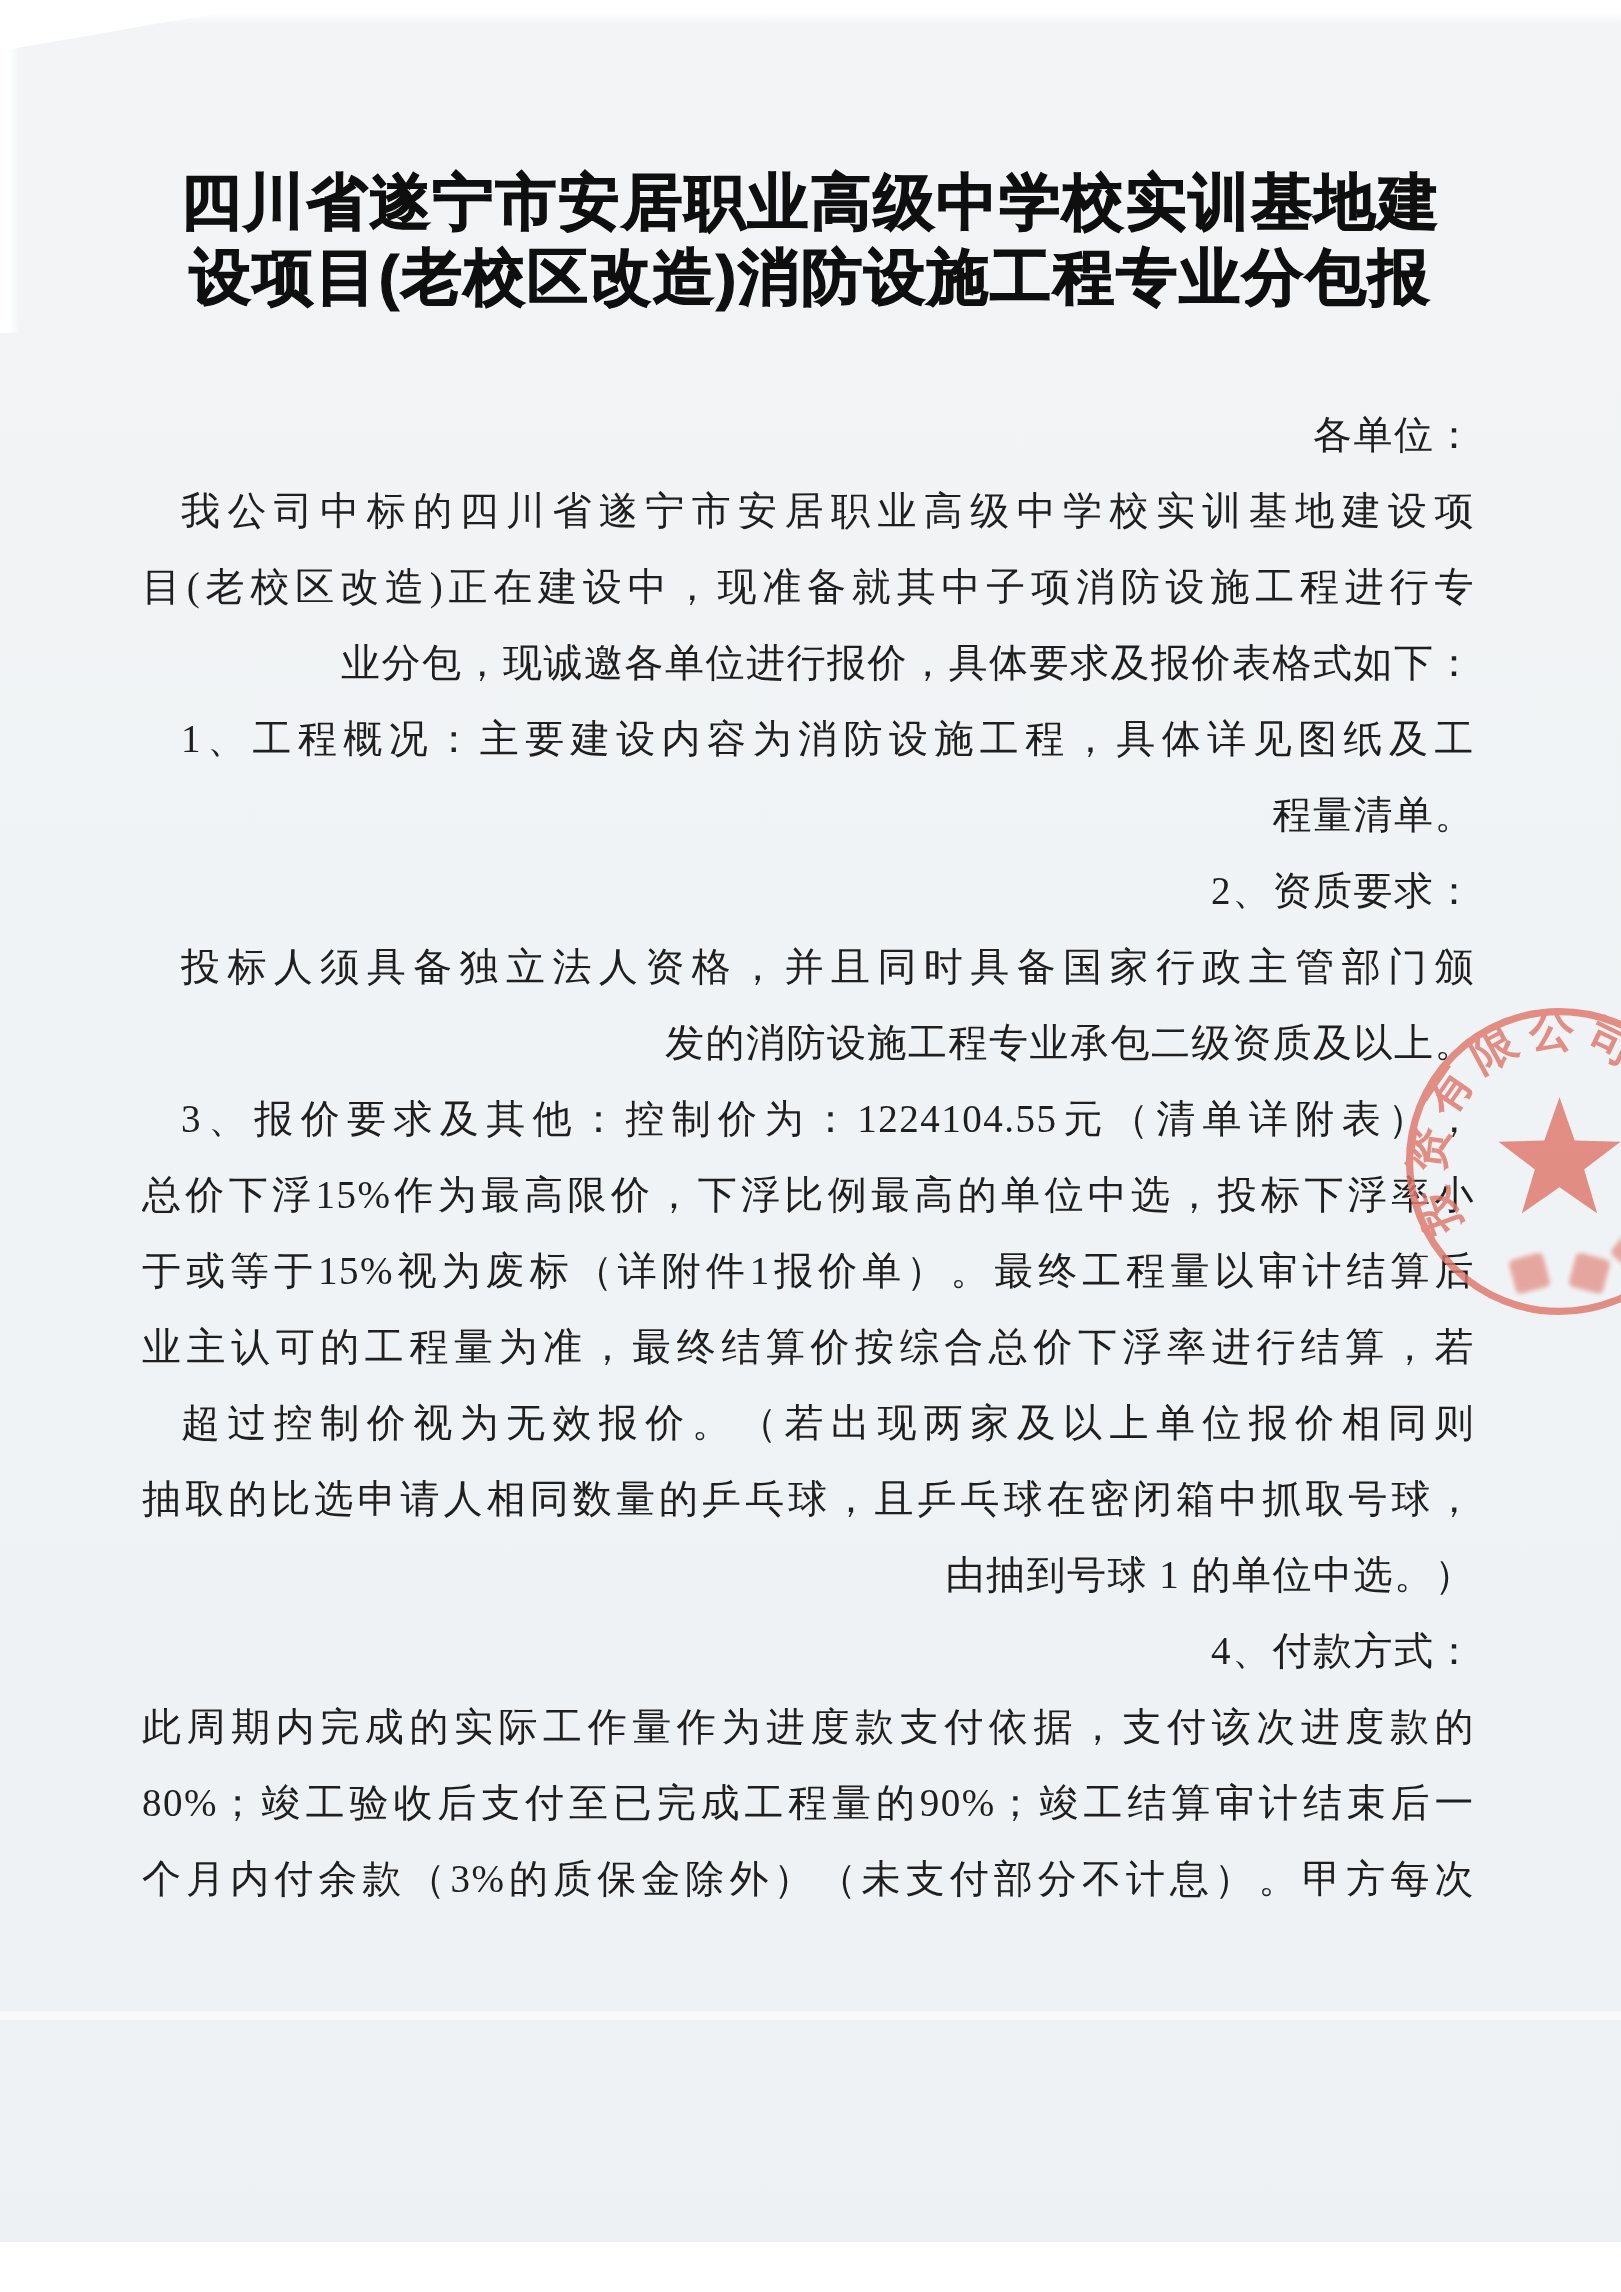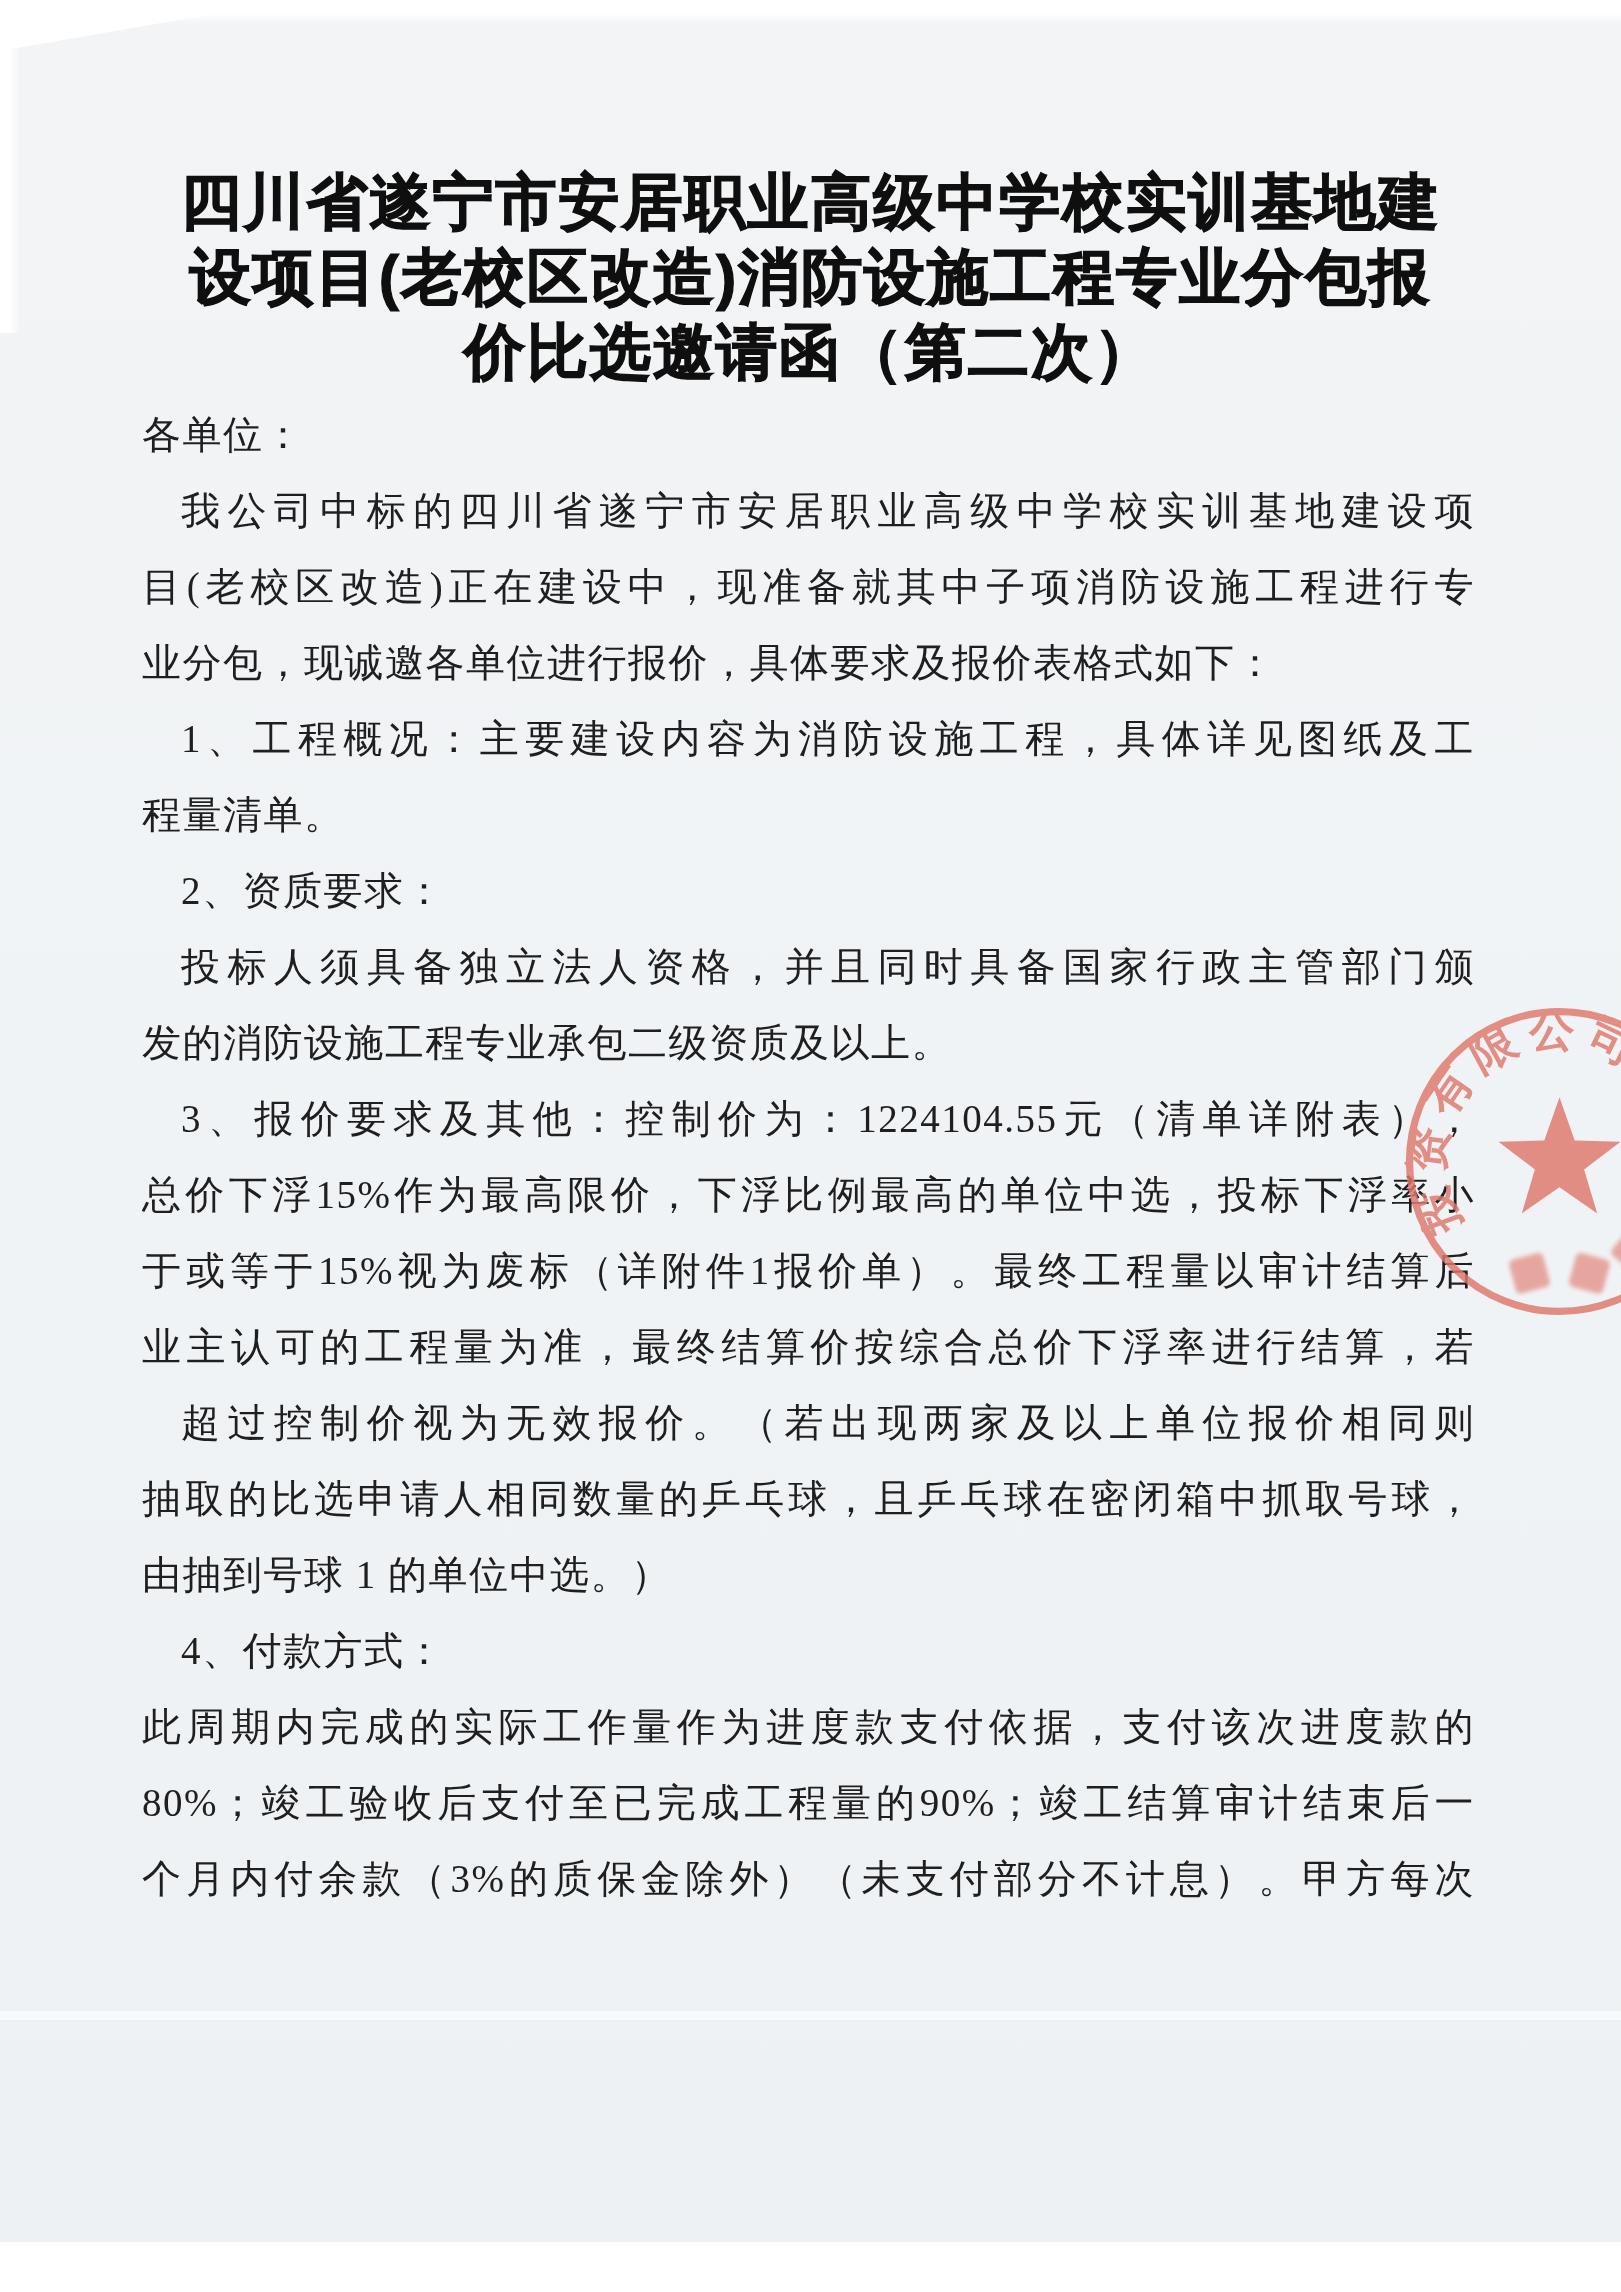--- a/index.html
+++ b/index.html
@@ -25,21 +25,21 @@
     font-family:"Liberation Sans","DejaVu Sans",sans-serif;
     font-weight:900; font-size:61px; line-height:75px;
     letter-spacing:2px; color:#0f0f0f;
     -webkit-text-stroke:1.2px #0f0f0f;
   }
   
   .doc-body {
     position:absolute; top:397px; left:142px; width:1333px;
     font-size:39px; letter-spacing:1.5px; color:#1f1f1f;
   }
-  .line { height:76px; line-height:76px; white-space:nowrap; }
+  .line { height:76px; line-height:76px; white-space:nowrap;text-align:right; }
   .line.fill { white-space:normal; text-align:justify; text-align-last:justify; text-justify:inter-character; height:76px; overflow:hidden; }
   .line.indent    { text-indent:39px; }
   .line.indent-lg { text-indent:57px; }
   .u {
     text-decoration-thickness:3.9px;
     text-underline-offset:12.7px;
     text-decoration-color:#2b2b2b;
   }
   
   .stamp { position:absolute; left:1394px; top:996px; color:#e0776b; opacity:.82; filter:blur(0.5px); }
@@ -51,21 +51,20 @@
 <div id="page">
 
   <div class="edge-top"></div>
   <div class="edge-left"></div>
   <div class="corner-wedge"></div>
   <div class="scan-band"></div>
 
   <div class="title">
     <div>四川省遂宁市安居职业高级中学校实训基地建</div>
     <div>设项目(老校区改造)消防设施工程专业分包报</div>
-    <div>价比选邀请函（第二次）</div>
   </div>
 
   <div class="doc-body">
       <div class="line"><span>各单位：</span></div>
       <div class="line indent fill"><span>我公司中标的四川省遂宁市安居职业高级中学校实训基地建设项</span></div>
       <div class="line fill"><span>目(老校区改造)正在建设中，现准备就其中子项消防设施工程进行专</span></div>
       <div class="line"><span>业分包，现诚邀各单位进行报价，具体要求及报价表格式如下：</span></div>
       <div class="line indent fill"><span>1、工程概况：主要建设内容为消防设施工程，具体详见图纸及工</span></div>
       <div class="line"><span>程量清单。</span></div>
       <div class="line indent"><span>2、资质要求：</span></div>

